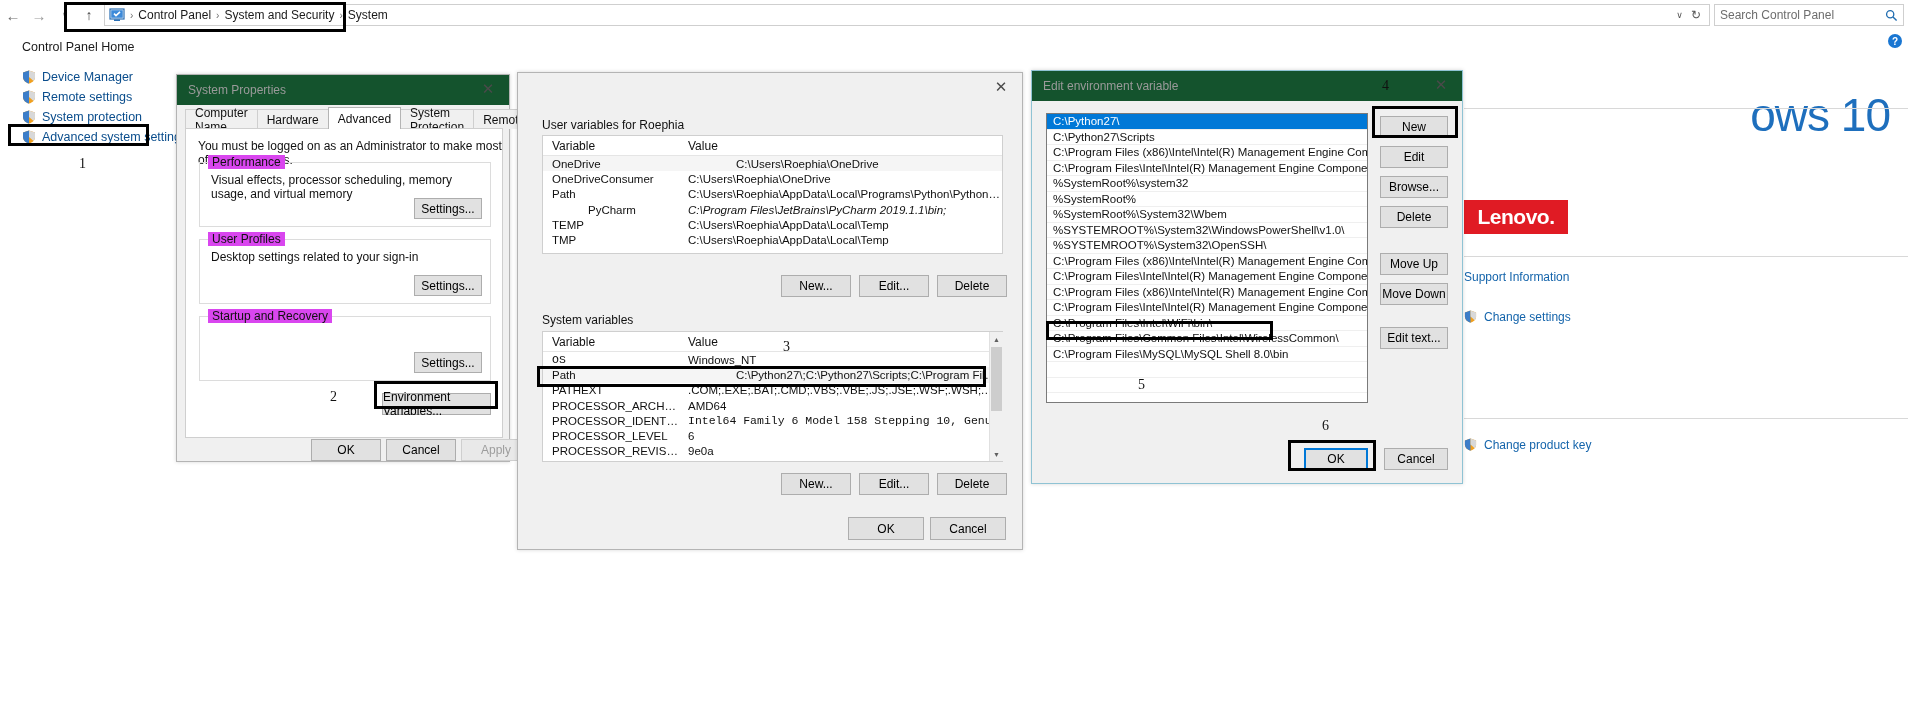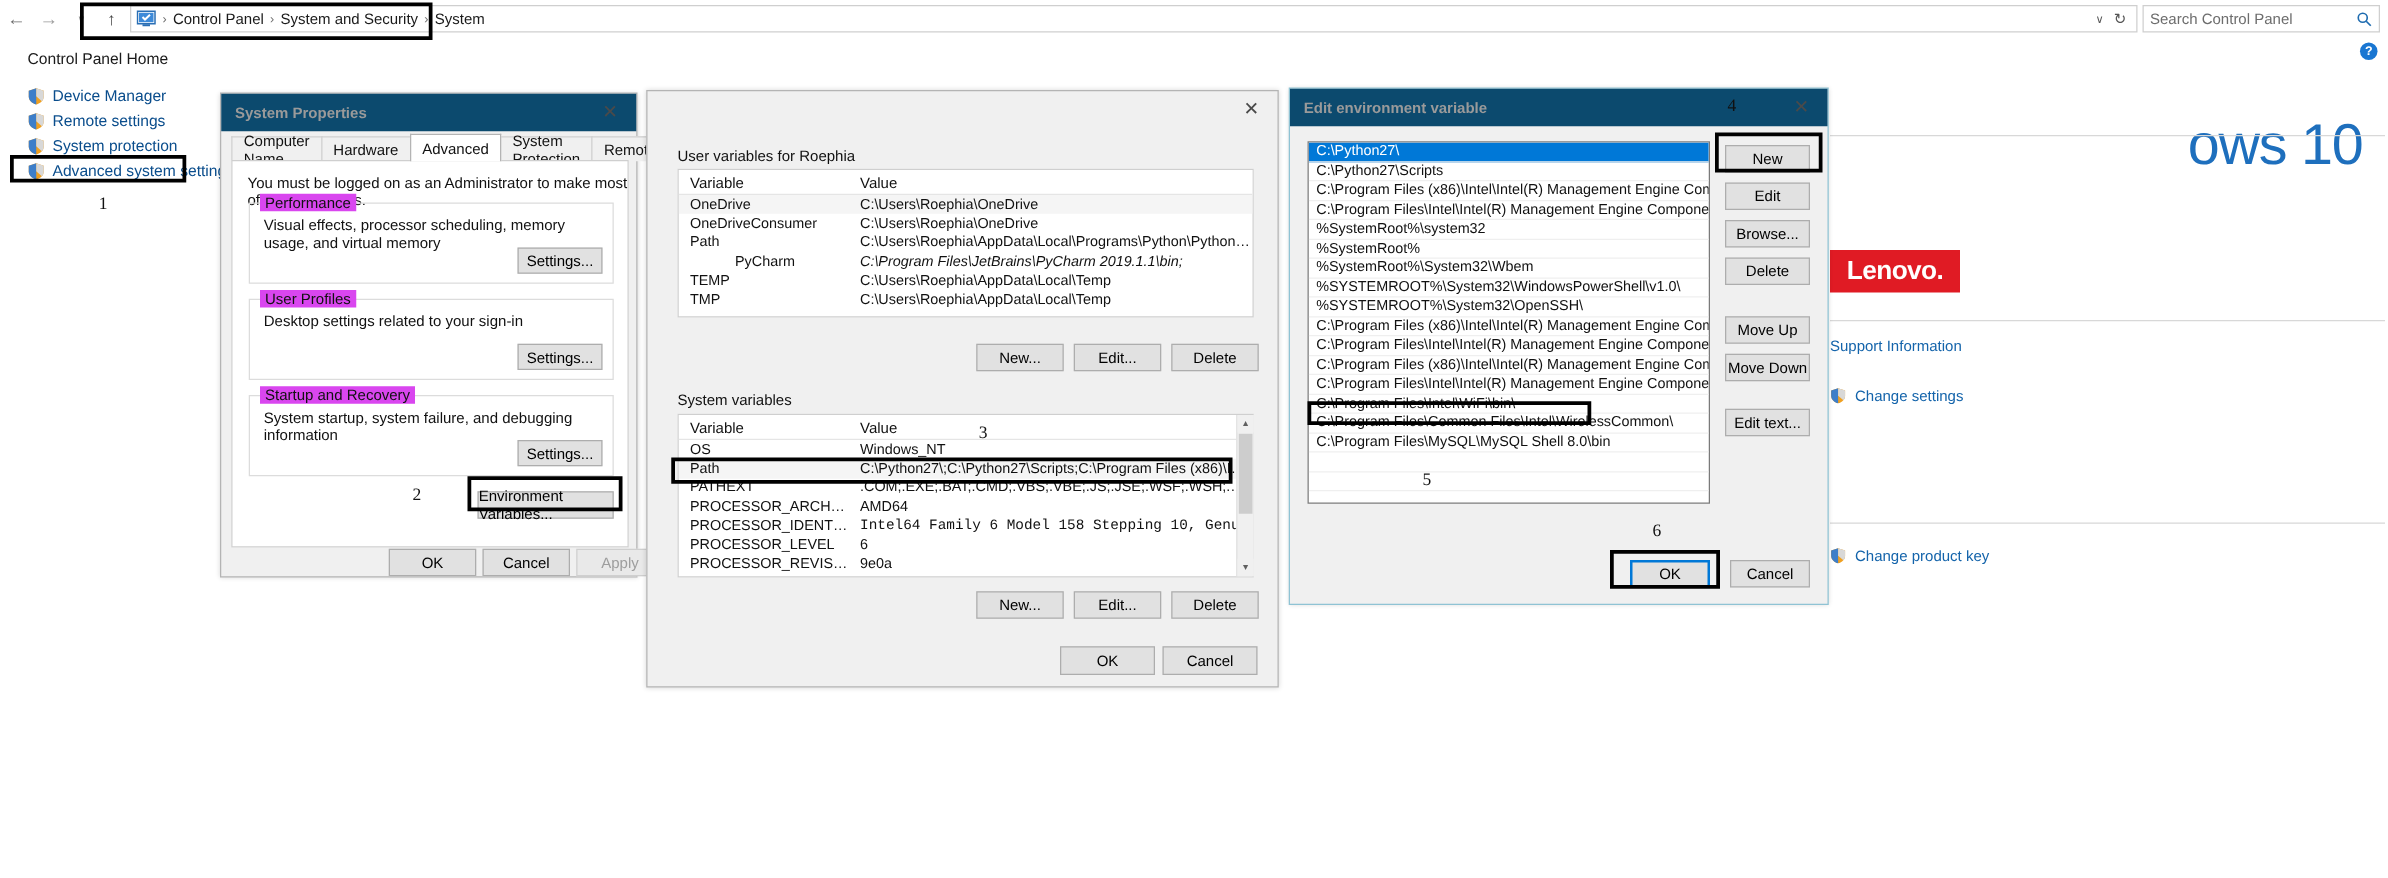--- a/index.html
+++ b/index.html
@@ -80,21 +80,21 @@
     justify-content:center; font-weight:bold;
   }
 
   
   .dlg {
     position:absolute; background:#f0f0f0; border:1px solid #b4b4b4;
     box-shadow: 0 0 4px rgba(0,0,0,0.16);
   }
   .dlg-title {
     height:30px; display:flex; align-items:center;
-    padding-left:11px; font-size:12px; color:#9a9a9a; background:#0c4a6e;font-weight:bold;
+    padding-left:11px; font-size:12px; color:#9a9a9a; background:#14532d;
   }
   .dlg-close {
     position:absolute; right:0; top:0; width:42px; height:28px;
     display:flex; align-items:center; justify-content:center;
     color:#4a4a4a; font-size:15px; font-weight:300;
   }
   .btn {
     background:#e1e1e1; border:1px solid #adadad; font-size:12px; color:#000;
     display:flex; align-items:center; justify-content:center;
     font-family:"Liberation Sans", sans-serif;
@@ -128,21 +128,21 @@
   .lv-head {
     display:flex; height:20px; border-bottom:1px solid #e5e5e5; background:#fff;
     font-size:12px; color:#111; align-items:center;
   }
   .lv-head .c { padding-left:9px; }
   .lv-row {
     display:flex; height:15.3px; font-size:11.5px; color:#111; align-items:center;
     white-space:nowrap; overflow:hidden;
   }
   .lv-row .c { padding-left:9px; overflow:hidden; text-overflow:ellipsis; white-space:nowrap;}
-  .lv-row.alt { background:#f5f5f5; }
+  .lv-row.alt { background:#f5f5f5;gap:48px; }
 
   
   .pathlist { position:absolute; background:#fff; border:1px solid #7a7a7a; overflow:hidden;}
   .pl-row {
     height:15.5px; font-size:11.5px; color:#111; padding-left:6px;
     display:flex; align-items:center; white-space:nowrap; overflow:hidden;
     border-bottom:1px solid #efefef;
   }
   .pl-row.sel { background:#0078d7; color:#fff; }
   .pl-row.empty { color:transparent; }
@@ -290,21 +290,20 @@
       </div>
 
       <div class="grp" style="left:13px; top:110px; width:292px; height:65px;">
         <div class="grp-label">User Profiles</div>
         <div class="grp-text">Desktop settings related to your sign-in</div>
         <div class="btn" style="position:absolute; right:8px; bottom:7px; width:68px; height:21px;">Settings...</div>
       </div>
 
       <div class="grp" style="left:13px; top:187px; width:292px; height:65px;">
         <div class="grp-label">Startup and Recovery</div>
-        <div class="grp-text">System startup, system failure, and debugging information</div>
         <div class="btn" style="position:absolute; right:8px; bottom:7px; width:68px; height:21px;">Settings...</div>
       </div>
 
       <div class="btn" style="position:absolute; left:196px; top:264px; width:109px; height:22px;">Environment Variables...</div>
     </div>
 
     <div class="btn" style="position:absolute; left:134px; top:364px; width:70px; height:22px;">OK</div>
     <div class="btn" style="position:absolute; left:209px; top:364px; width:70px; height:22px;">Cancel</div>
     <div class="btn disabled" style="position:absolute; left:284px; top:364px; width:70px; height:22px;">Apply</div>
   </div>
@@ -350,21 +349,21 @@
     <div class="btn" style="position:absolute; left:341px; top:202px; width:70px; height:22px;">Edit...</div>
     <div class="btn" style="position:absolute; left:419px; top:202px; width:70px; height:22px;">Delete</div>
 
     <div class="lbl" style="left:24px; top:240px;">System variables</div>
     <div class="lv" style="left:24px; top:258px; width:461px; height:131px;">
       <div class="lv-head">
         <div class="c" style="width:136px;">Variable</div>
         <div class="c" style="flex:1;">Value</div>
       </div>
       <div class="lv-row">
-        <div class="c" style="width:136px;">OS</div>
+        <div class="c" style="width:136px;font-family:Liberation Mono, monospace;">OS</div>
         <div class="c" style="flex:1;">Windows_NT</div>
       </div>
       <div class="lv-row alt">
         <div class="c" style="width:136px;">Path</div>
         <div class="c" style="flex:1;">C:\Python27\;C:\Python27\Scripts;C:\Program Files (x86)\Intel\Intel...</div>
       </div>
       <div class="lv-row">
         <div class="c" style="width:136px;">PATHEXT</div>
         <div class="c" style="flex:1;">.COM;.EXE;.BAT;.CMD;.VBS;.VBE;.JS;.JSE;.WSF;.WSH;.MSC</div>
       </div>

